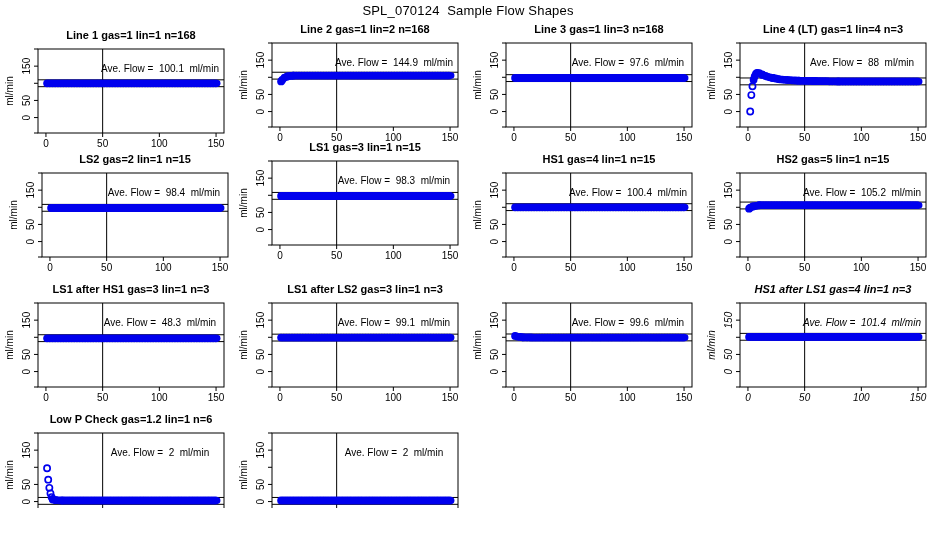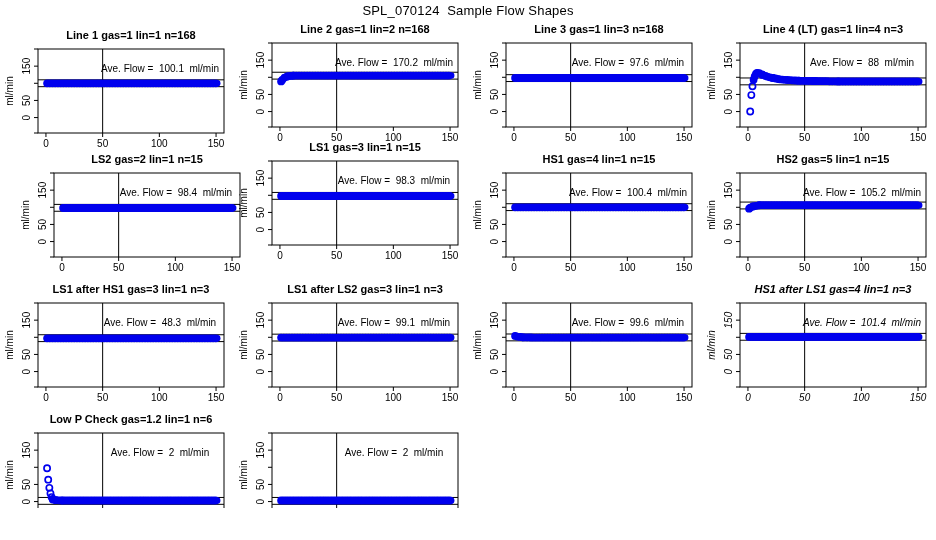--- a/index.html
+++ b/index.html
@@ -220,21 +220,21 @@
             <line x1="34" y1="80.42857142857143" x2="38" y2="80.42857142857143" stroke="#000000" stroke-width="1"></line>
             <text x="0" y="0" text-anchor="middle" transform="translate(30 80.4) rotate(-90)">50</text>
             <line x1="34" y1="63.285714285714285" x2="38" y2="63.285714285714285" stroke="#000000" stroke-width="1"></line>
             <line x1="34" y1="46.14285714285714" x2="38" y2="46.14285714285714" stroke="#000000" stroke-width="1"></line>
             <text x="0" y="0" text-anchor="middle" transform="translate(30 46.1) rotate(-90)">150</text>
             <line x1="34" y1="29" x2="38" y2="29" stroke="#000000" stroke-width="1"></line>
             <line x1="34" y1="113" x2="38" y2="113" stroke="#000000" stroke-width="1"></line>
             <text x="0" y="0" text-anchor="middle" font-size="10" transform="translate(13 71) rotate(-90)">ml/min</text>
           </g>
         </svg>
-    <div class="ave-flow">Ave. Flow =  170.2  ml/min</div>
+    <div class="ave-flow">Ave. Flow =  144.9  ml/min</div>
   </div>
       <div class="cell" style="left: 468px; top: 14px;">
     <div class="plot-title">Line 3 gas=1 lin=3 n=168</div>
     <svg class="plot-svg" width="234" height="130" viewBox="0 0 234 130">
           <defs>
             <clipPath id="clip2">
               <rect x="38" y="29" width="186" height="84"></rect>
             </clipPath>
           </defs>
           <g clip-path="url(#clip2)">
@@ -436,21 +436,21 @@
             <line x1="34" y1="63.285714285714285" x2="38" y2="63.285714285714285" stroke="#000000" stroke-width="1"></line>
             <line x1="34" y1="46.14285714285714" x2="38" y2="46.14285714285714" stroke="#000000" stroke-width="1"></line>
             <text x="0" y="0" text-anchor="middle" transform="translate(30 46.1) rotate(-90)">150</text>
             <line x1="34" y1="29" x2="38" y2="29" stroke="#000000" stroke-width="1"></line>
             <line x1="34" y1="113" x2="38" y2="113" stroke="#000000" stroke-width="1"></line>
             <text x="0" y="0" text-anchor="middle" font-size="10" transform="translate(13 71) rotate(-90)">ml/min</text>
           </g>
         </svg>
     <div class="ave-flow">Ave. Flow =  88  ml/min</div>
   </div>
-      <div class="cell" style="left: 16px; top: 144px; padding-left: 36px;">
+      <div class="cell" style="left: 4px; top: 144px; padding-left: 36px;">
     <div class="plot-title">LS2 gas=2 lin=1 n=15</div>
     <svg class="plot-svg" width="234" height="130" viewBox="0 0 234 130">
           <defs>
             <clipPath id="clip4">
               <rect x="38" y="29" width="186" height="84"></rect>
             </clipPath>
           </defs>
           <g clip-path="url(#clip4)">
             <line x1="102.64634146341463" y1="29" x2="102.64634146341463" y2="113" stroke="#000000" stroke-width="1"></line>
             <line x1="38" y1="60.40571428571428" x2="224" y2="60.40571428571428" stroke="#000000" stroke-width="1"></line>

